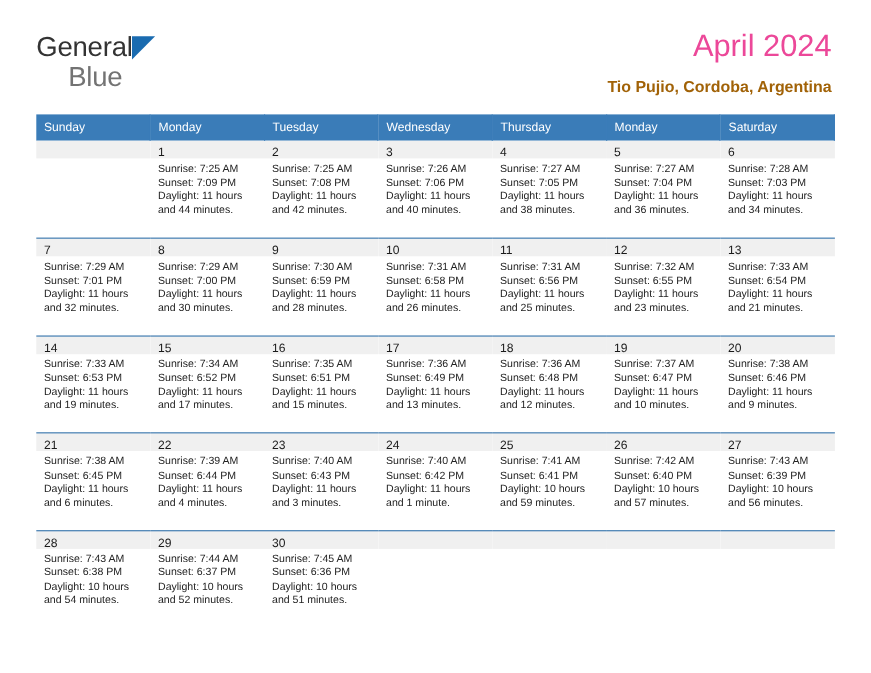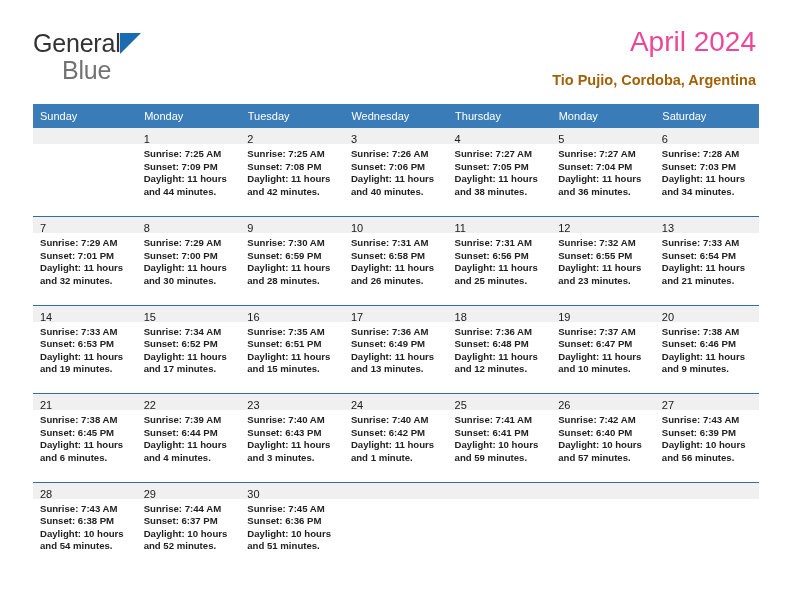--- a/index.html
+++ b/index.html
@@ -128,21 +128,20 @@
     padding: 1px 0 1px 7px;
     box-sizing: border-box;
   }
   .daynum {
     font-size: 11px;
     color: #1a1a1a;
     line-height: 14px;
   }
   .daybody {
     padding: 4px 6px 0 7px;
-    font-weight: bold;
   }
   .dayline {
     font-size: 9.6px;
     line-height: 12.6px;
     color: #222222;
     white-space: nowrap;
   }
   .empty .daynum-strip {
     background: #f0f0f0;
   }

